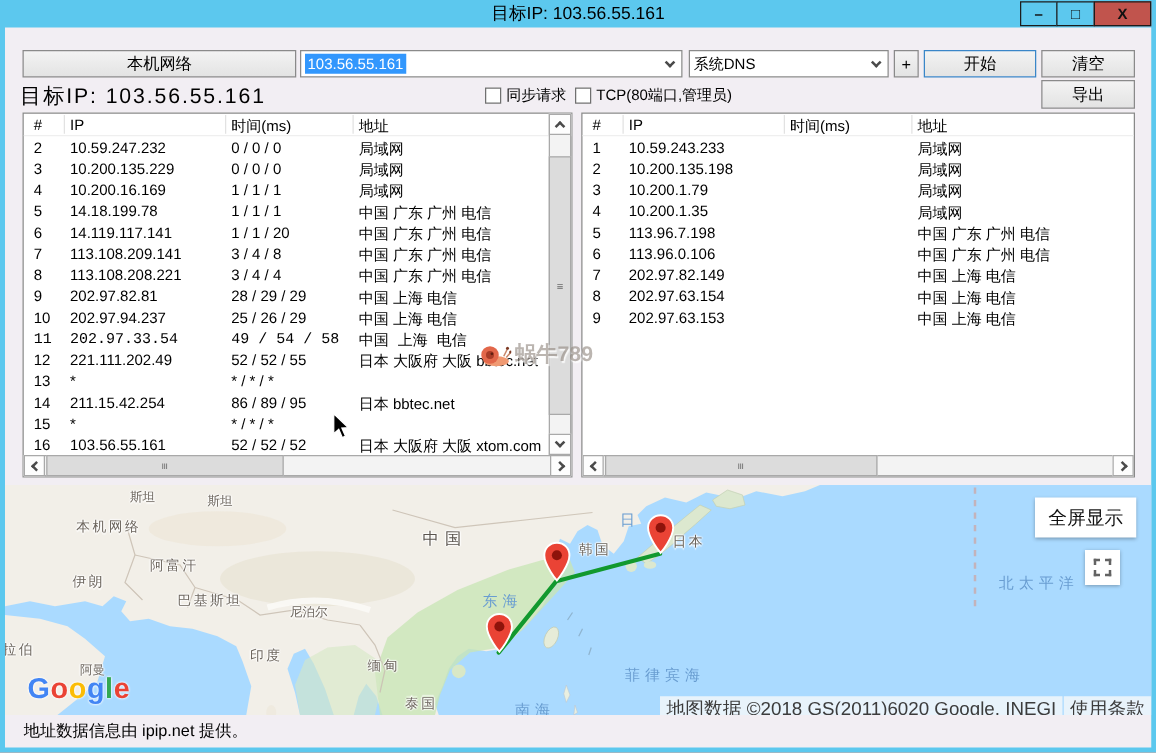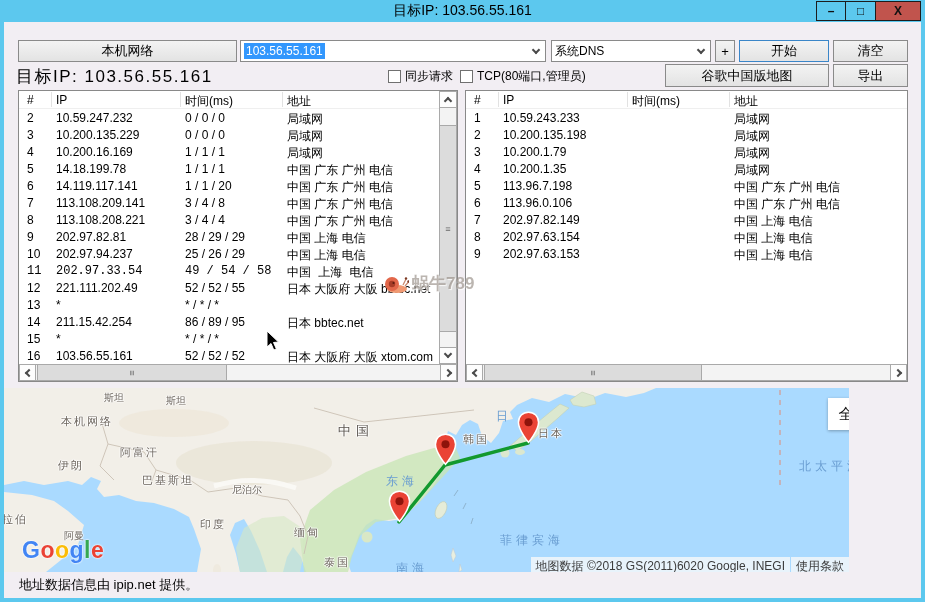--- a/index.html
+++ b/index.html
@@ -40,38 +40,38 @@
   .sb{position:absolute;background:#f3f3f3;border:1px solid #a9a9a9;}
   .sb-btn{position:absolute;background:#fdfdfd;border:1px solid #a9a9a9;display:flex;align-items:center;justify-content:center;}
   .sb-thumb{position:absolute;background:#dcdcdc;border:1px solid #a9a9a9;display:flex;align-items:center;justify-content:center;color:#6a6a6a;font-size:9px;}
   .sb-thumb.h span{display:inline-block;transform:rotate(90deg);}
   
   .watermark{position:absolute;left:383px;top:272px;width:170px;z-index:30;color:rgba(145,135,128,0.62);text-shadow:1px 1px 1px rgba(255,255,255,0.85);pointer-events:none;}
   .watermark .l1{font-size:17px;font-weight:bold;display:flex;align-items:center;}
   .watermark .l1 svg{margin-right:3px;}
   .watermark .l2{font-size:15px;font-weight:bold;margin-left:14px;}
   
-  .map{position:absolute;left:4px;top:388px;width:845px;height:184px;background:#aadaff;overflow:hidden;}
+  .map{position:absolute;left:4px;top:388px;width:917px;height:184px;background:#aadaff;overflow:hidden;}
   .map-label{position:absolute;font-size:11px;color:#6d665e;letter-spacing:1px;white-space:nowrap;text-shadow:1px 0 1px #fff,-1px 0 1px #fff,0 1px 1px #fff,0 -1px 1px #fff;z-index:5;}
   .map-label.sea{color:#699dd1;letter-spacing:4px;font-size:12px;text-shadow:none;}
   .map-label.big{font-size:13px;letter-spacing:5px;color:#5a544e;}
   .map-label.country{letter-spacing:2px;}
   .map-label.small{font-size:10px;letter-spacing:0;}
   .pin{position:absolute;z-index:10;width:23px;height:33px;}
   .map-btn{position:absolute;background:#fff;box-shadow:0 1px 3px rgba(0,0,0,0.3);display:flex;align-items:center;justify-content:center;z-index:20;}
   .fs-text{left:824px;top:10px;width:81px;height:32px;font-size:15px;color:#111;}
   .fs-icon{left:864px;top:52px;width:28px;height:28px;}
   .corners{position:relative;width:14px;height:14px;}
   .corners i{position:absolute;width:5px;height:5px;border:0 solid #636363;}
   .corners i:nth-child(1){left:0;top:0;border-left-width:2px;border-top-width:2px;}
   .corners i:nth-child(2){right:0;top:0;border-right-width:2px;border-top-width:2px;}
   .corners i:nth-child(3){left:0;bottom:0;border-left-width:2px;border-bottom-width:2px;}
   .corners i:nth-child(4){right:0;bottom:0;border-right-width:2px;border-bottom-width:2px;}
   .google-logo{position:absolute;left:18px;bottom:8px;font-size:23px;font-weight:bold;z-index:20;letter-spacing:0.5px;text-shadow:0 0 2px #fff,0 0 2px #fff;}
-  .attrib{position:absolute;right:0;bottom:0;height:15px;display:flex;z-index:20;font-size:12px;color:#3c3c3c;text-align:center;}
+  .attrib{position:absolute;right:0;bottom:0;height:15px;display:flex;z-index:20;font-size:15px;color:#3c3c3c;text-align:center;}
   .attrib .part{background:rgba(250,250,250,0.78);padding:1px 5px;white-space:nowrap;}
   .attrib .part + .part{margin-left:1px;}
   
   .statusbar{position:absolute;left:19px;top:576px;font-size:13px;color:#000;}
   .cursor{position:absolute;left:266px;top:330px;z-index:40;pointer-events:none;}
 </style>
 </head>
 <body>
 
 <div class="window">
@@ -104,21 +104,20 @@
 
   <div class="big-label">目标IP: 103.56.55.161</div>
   <div class="checkbox" style="left:388px;top:68px;">
     <span class="box"></span>
     <span>同步请求</span>
   </div>
   <div class="checkbox" style="left:460px;top:68px;">
     <span class="box"></span>
     <span>TCP(80端口,管理员)</span>
   </div>
-  <div class="btn" style="left:665px;top:64px;width:164px;height:23px;">谷歌中国版地图</div>
   <div class="btn" style="left:833px;top:64px;width:75px;height:23px;">导出</div>
 
   <div class="panel" style="left:18px;top:90px;width:440px;height:292px;">
     <div class="thead">
       <span class="hcell c0">#</span>
       <span class="hcell c1">IP</span>
       <span class="hcell c2">时间(ms)</span>
       <span class="hcell c3">地址</span>
       <span class="hsep" style="left:32px;"></span>
       <span class="hsep" style="left:161px;"></span>
@@ -390,21 +389,21 @@
         <span class="map-label country" style="left: 196px; top: 129px;">印度</span>
         <span class="map-label country" style="left: 290px; top: 137px;">缅甸</span>
         <span class="map-label country" style="left: 320px; top: 167px;">泰国</span>
         <span class="map-label small" style="left: 60px; top: 141px;">阿曼</span>
         <span class="map-label country" style="left: -2px; top: 124px;">拉伯</span>
         <span class="map-label big" style="left: 334px; top: 34px;">中国</span>
         <span class="map-label country" style="left: 459px; top: 44px;">韩国</span>
         <span class="map-label country" style="left: 534px; top: 38px;">日本</span>
         <span class="map-label sea" style="left: 492px; top: 20px;">日</span>
         <span class="map-label sea" style="left: 382px; top: 85px;">东海</span>
-        <span class="map-label sea" style="left: 392px; top: 172px;">南海</span>
+        <span class="map-label sea" style="left: 408px; top: 172px;">南海</span>
         <span class="map-label sea" style="left: 496px; top: 144px;">菲律宾海</span>
         <span class="map-label sea" style="left: 795px; top: 70px;">北太平洋</span>
       </div>
     <div id="map-pins">
         <div class="pin" style="left: 383.5px; top: 102px;"><svg width="23" height="33" viewBox="0 0 24 34">
             <path d="M12 1C6 1 1.5 5.6 1.5 11.5 1.5 20 12 32.5 12 32.5S22.5 20 22.5 11.5C22.5 5.6 18 1 12 1z" fill="#EA4335" stroke="#fff" stroke-width="1.6"></path>
             <circle cx="12" cy="11.5" r="4.2" fill="#8E130B"></circle>
           </svg></div>
         <div class="pin" style="left: 429.5px; top: 45px;"><svg width="23" height="33" viewBox="0 0 24 34">
             <path d="M12 1C6 1 1.5 5.6 1.5 11.5 1.5 20 12 32.5 12 32.5S22.5 20 22.5 11.5C22.5 5.6 18 1 12 1z" fill="#EA4335" stroke="#fff" stroke-width="1.6"></path>

